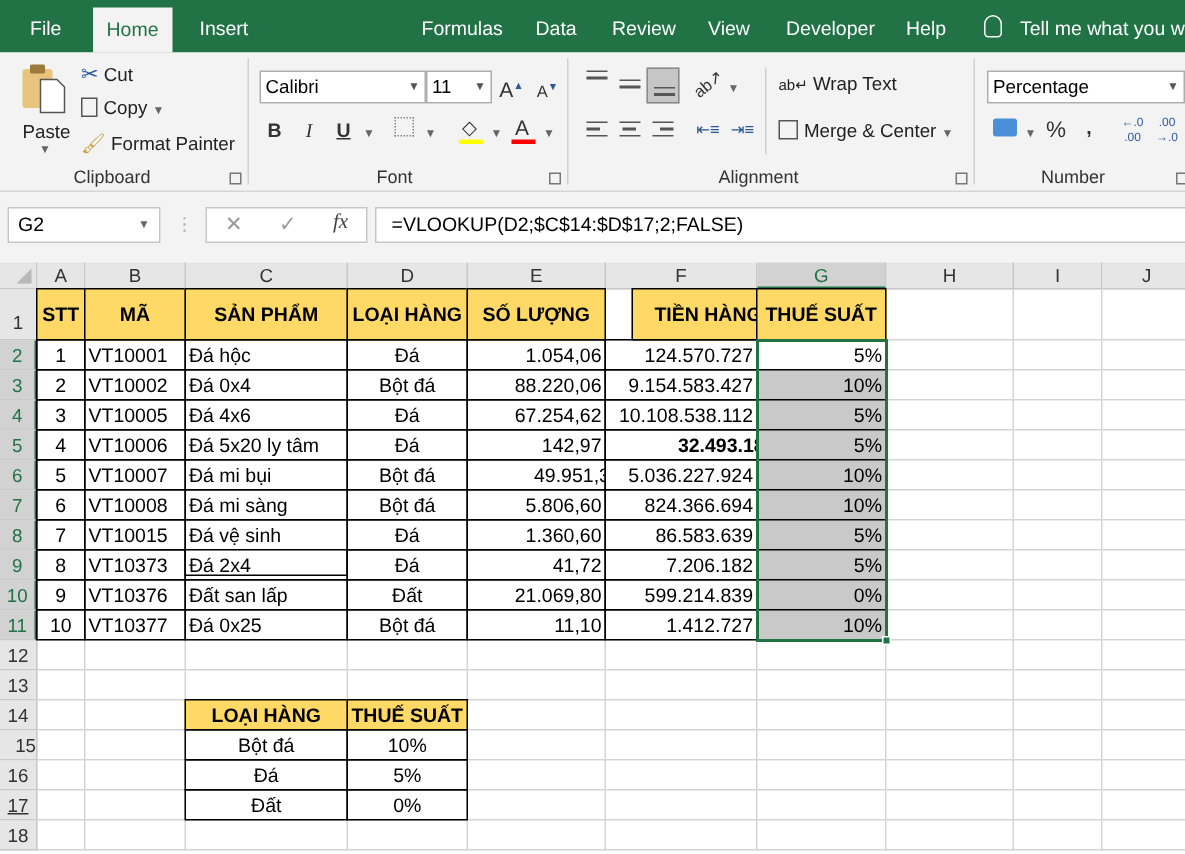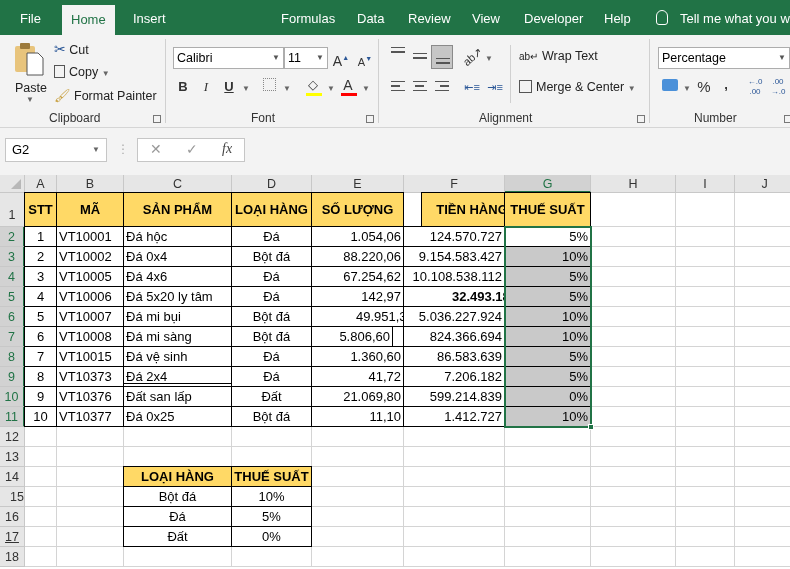--- a/index.html
+++ b/index.html
@@ -169,20 +169,21 @@
 </div>
 
 <div class="fbar">
   <div class="namebox"><span>G2</span><span class="arr">▼</span></div>
   <span class="fdots">⋮</span>
   <div class="fbtns">
     <span style="left:12px">✕</span>
     <span style="left:48px">✓</span>
     <span style="left:84px;font-style:italic;font-family:'Liberation Serif',serif;color:#444;">fx</span>
   </div>
+  <div class="finput">=VLOOKUP(D2;$C$14:$D$17;2;FALSE)</div>
 </div>
 
 <div class="grid" id="grid">
   <div class="corner"></div>
 <div class="colhdr" style="left: 25px; width: 32px;">A</div>
     <div class="colhdr" style="left: 57px; width: 67px;">B</div>
     <div class="colhdr" style="left: 124px; width: 108px;">C</div>
     <div class="colhdr" style="left: 232px; width: 80px;">D</div>
     <div class="colhdr" style="left: 312px; width: 92px;">E</div>
     <div class="colhdr" style="left: 404px; width: 101px;">F</div>
@@ -427,21 +428,21 @@
     <div class="cell b " style="left: 57px; top: 132px; width: 68px; height: 21px; line-height: 20px;">VT10007</div>
     <div class="cell b " style="left: 124px; top: 132px; width: 109px; height: 21px; line-height: 20px;">Đá mi bụi</div>
     <div class="cell b c" style="left: 232px; top: 132px; width: 81px; height: 21px; line-height: 20px;">Bột đá</div>
     <div class="cell b r" style="left: 312px; top: 132px; width: 93px; height: 21px; line-height: 20px; padding-left: 44px;">49.951,39</div>
     <div class="cell b r" style="left: 404px; top: 132px; width: 102px; height: 21px; line-height: 20px;">5.036.227.924</div>
     <div class="cell b r gray" style="left: 505px; top: 132px; width: 87px; height: 21px; line-height: 20px;">10%</div>
     <div class="cell b c" style="left: 25px; top: 152px; width: 33px; height: 21px; line-height: 20px;">6</div>
     <div class="cell b " style="left: 57px; top: 152px; width: 68px; height: 21px; line-height: 20px;">VT10008</div>
     <div class="cell b " style="left: 124px; top: 152px; width: 109px; height: 21px; line-height: 20px;">Đá mi sàng</div>
     <div class="cell b c" style="left: 232px; top: 152px; width: 81px; height: 21px; line-height: 20px;">Bột đá</div>
-    <div class="cell b r" style="left: 312px; top: 152px; width: 82px; height: 21px; line-height: 20px;">5.806,60</div>
+    <div class="cell b r" style="left: 312px; top: 152px; width: 93px; height: 21px; line-height: 20px;">5.806,60</div>
     <div class="cell b r" style="left: 404px; top: 152px; width: 102px; height: 21px; line-height: 20px;">824.366.694</div>
     <div class="cell b r gray" style="left: 505px; top: 152px; width: 87px; height: 21px; line-height: 20px;">10%</div>
     <div class="cell b c" style="left: 25px; top: 172px; width: 33px; height: 21px; line-height: 20px;">7</div>
     <div class="cell b " style="left: 57px; top: 172px; width: 68px; height: 21px; line-height: 20px;">VT10015</div>
     <div class="cell b " style="left: 124px; top: 172px; width: 109px; height: 38px; line-height: 20px;">Đá vệ sinh</div>
     <div class="cell b c" style="left: 232px; top: 172px; width: 81px; height: 21px; line-height: 20px;">Đá</div>
     <div class="cell b r" style="left: 312px; top: 172px; width: 93px; height: 21px; line-height: 20px;">1.360,60</div>
     <div class="cell b r" style="left: 404px; top: 172px; width: 102px; height: 21px; line-height: 20px;">86.583.639</div>
     <div class="cell b r gray" style="left: 505px; top: 172px; width: 87px; height: 21px; line-height: 20px;">5%</div>
     <div class="cell b c" style="left: 25px; top: 192px; width: 33px; height: 21px; line-height: 20px;">8</div>

